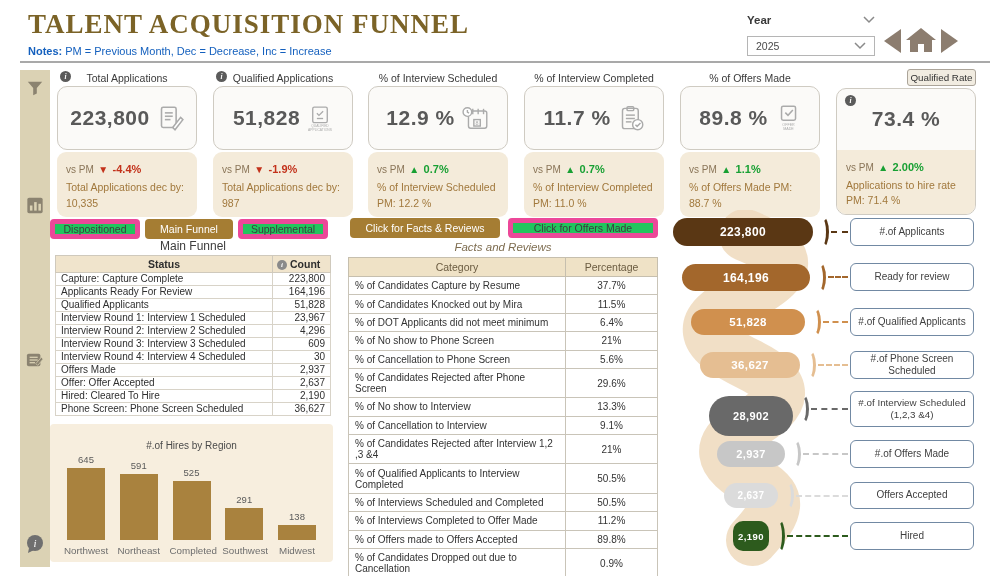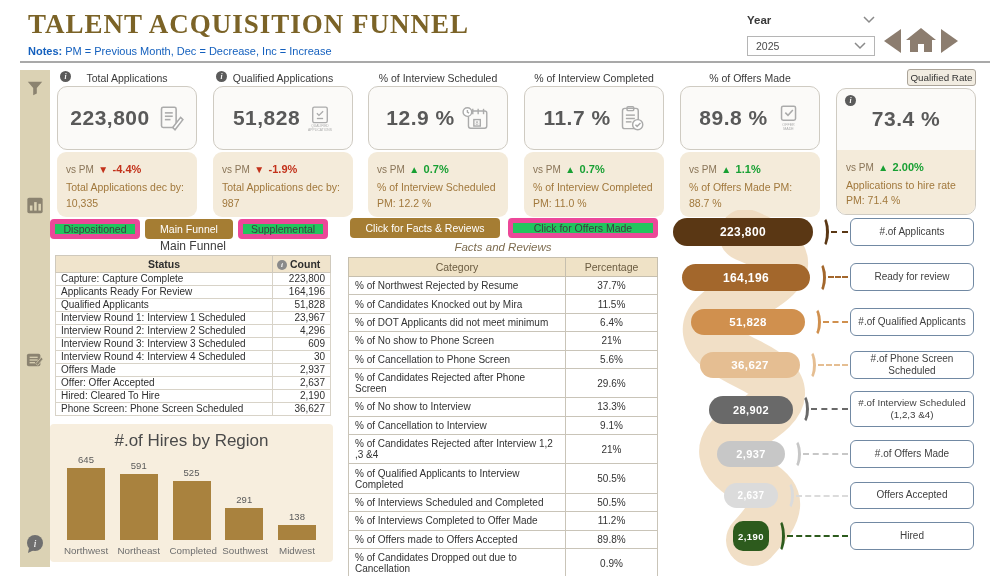--- a/index.html
+++ b/index.html
@@ -60,21 +60,21 @@
   table { border-collapse:collapse; }
   .mf-table { position:absolute; left:55px; top:255px; width:276px; background:#fff; }
   .mf-table th { background:#F0E4CC; font-size:10.5px; color:#2E2E2E; border:1px solid #CFC9BC; padding:2px 4px; }
   .mf-table th.cnt { text-align:left; white-space:nowrap; }
   .mf-table td { border:1px solid #D8D3C8; font-size:10px; color:#2F2F2F; padding:0 5px; height:13px; line-height:1.15; }
   .mf-table td.cnt { text-align:right; width:58px; }
   .th-idot { width:10px; height:10px; border-radius:50%; background:#8A8A8A; color:#fff; font-size:7px; display:inline-flex; align-items:center; justify-content:center; margin-right:3px; vertical-align:1px; font-family:"Liberation Serif",serif; font-style:italic; }
 
   
   .bar-panel { position:absolute; left:50px; top:424px; width:283px; height:138px; background:#F7EEDE; border-radius:4px; }
-  .bar-title { text-align:center; padding-top:7px; font-size:17px; color:#4A4A4A; }
+  .bar-title { text-align:center; padding-top:16px; font-size:10px; color:#4A4A4A; }
   .bars { position:absolute; left:14px; right:14px; bottom:22px; top:30px; display:flex; justify-content:space-between; }
   .bar-col { width:44px; display:flex; flex-direction:column; justify-content:flex-end; align-items:center; }
   .bar-val { font-size:9.5px; color:#5A5A5A; margin-bottom:3px; }
   .bar { width:38px; background:#A9823E; }
   .bar-cats { position:absolute; left:14px; right:14px; bottom:6px; display:flex; justify-content:space-between; }
   .bar-cat { width:44px; text-align:center; font-size:9.8px; color:#6E6E6E; }
 
   
   .facts-title { position:absolute; left:348px; top:241px; width:310px; text-align:center; font-size:11.5px; color:#7D6C4F;font-style:italic; }
   .facts-table { position:absolute; left:348px; top:257px; width:310px; background:#fff; }
@@ -367,21 +367,21 @@
 <div class="btn inactive" style="left:508px;top:218px;width:150px">Click for Offers Made</div>
 <div class="facts-title">Facts and Reviews</div>
 
 <table class="facts-table">
   <tbody>
       <tr>
     <th>Category</th>
     <th>Percentage</th>
   </tr>
   <tr>
-        <td>% of Northwest Rejected by Resume</td>
+        <td>% of Candidates Capture by Resume</td>
         <td class="pct">37.7%</td>
       </tr>
   <tr>
         <td>% of Candidates Knocked out by Mira</td>
         <td class="pct">11.5%</td>
       </tr>
   <tr>
         <td>% of DOT Applicants did not meet minimum</td>
         <td class="pct">6.4%</td>
       </tr>
@@ -459,21 +459,21 @@
   <div class="dash" style="left: 823px; top: 321px; width: 25px; border-top-color: rgb(208, 144, 78);"></div>
   <div class="stage-label" style="top:308px;height:28px">#.of Qualified Applicants</div>
 
   <div class="pill" style="left: 700px; top: 352px; width: 100px; height: 26px; font-size: 11.5px; background: rgb(229, 190, 146);">
       <span>36,627</span>
     </div>
   <div class="arc" style="left: 803px; top: 350px; width: 13px; height: 30px; border-right-color: rgb(229, 190, 146);"></div>
   <div class="dash" style="left: 818px; top: 364px; width: 30px; border-top-color: rgb(229, 190, 146);"></div>
   <div class="stage-label" style="top:351px;height:28px">#.of Phone Screen Scheduled</div>
 
-  <div class="pill" style="left: 709px; top: 396px; width: 84px; height: 28px; font-size: 11px; background: rgb(105, 105, 105);">
+  <div class="pill" style="left: 709px; top: 396px; width: 84px; height: 40px; font-size: 11px; background: rgb(105, 105, 105);">
       <span>28,902</span>
     </div>
   <div class="arc" style="left: 796px; top: 394px; width: 13px; height: 30px; border-right-color: rgb(105, 105, 105);"></div>
   <div class="dash" style="left: 811px; top: 408px; width: 37px; border-top-color: rgb(105, 105, 105);"></div>
   <div class="stage-label" style="top:391px;height:36px;font-size:9.8px">#.of Interview Scheduled (1,2,3 &amp;4)</div>
 
   <div class="pill" style="left: 717px; top: 441px; width: 68px; height: 26px; font-size: 11px; background: rgb(199, 199, 199);">
       <span>2,937</span>
     </div>
   <div class="arc" style="left: 788px; top: 439px; width: 13px; height: 30px; border-right-color: rgb(199, 199, 199);"></div>

